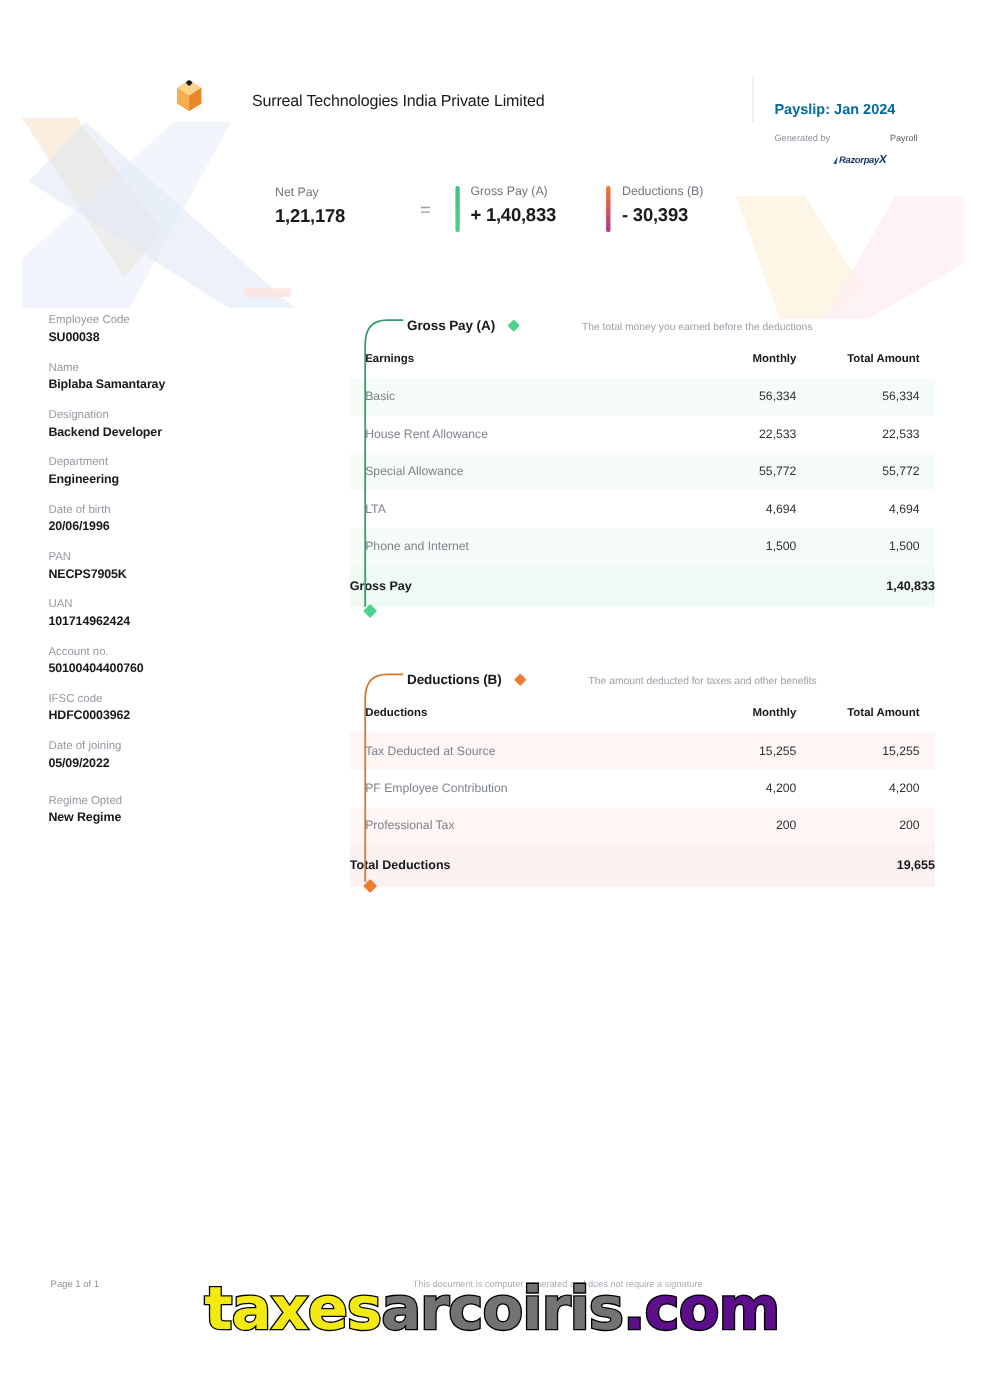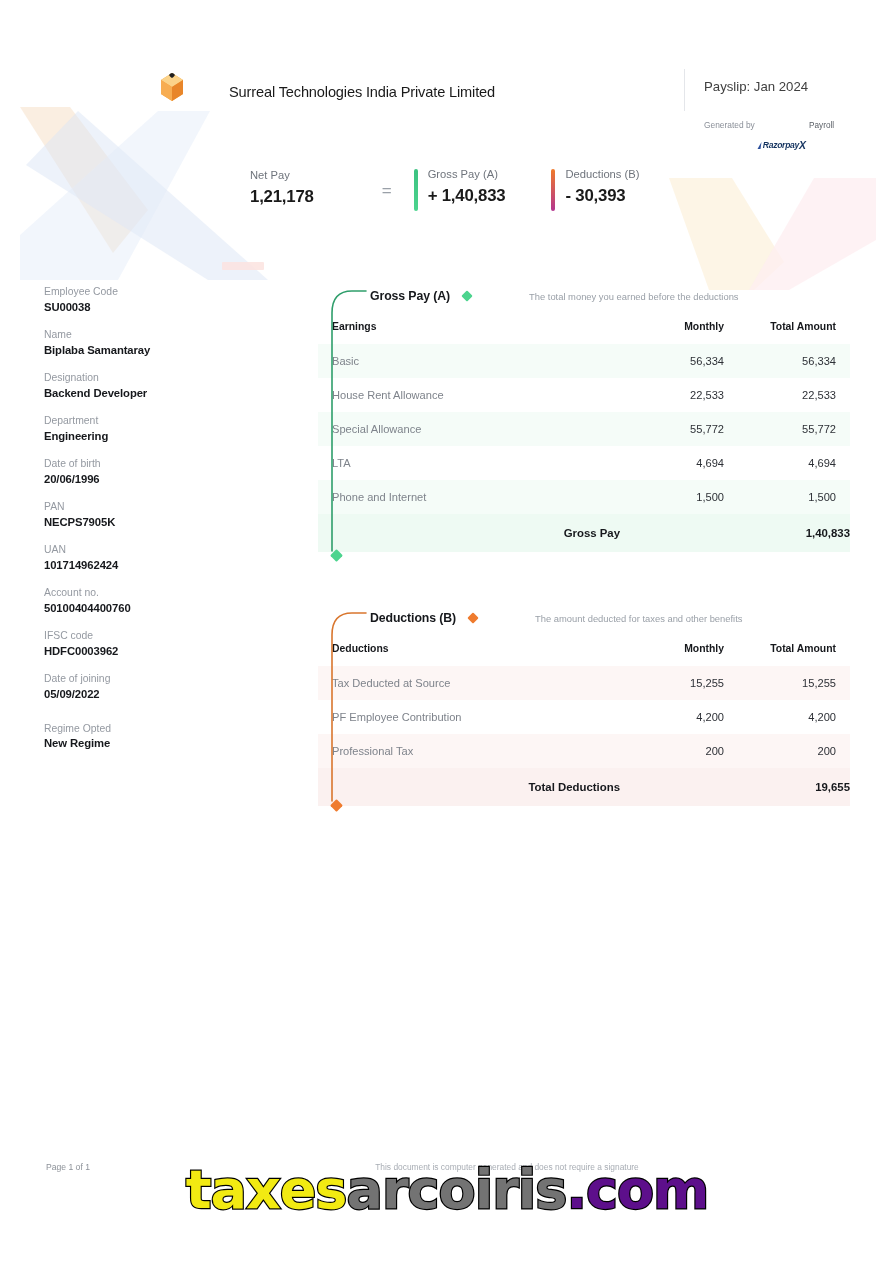--- a/index.html
+++ b/index.html
@@ -29,22 +29,22 @@
   .logo { position:absolute; left:158px; top:72px; width:28px; height:30px; }
   .company-name {
     position:absolute; left:229px; top:84px;
     font-size:14.6px; font-weight:normal; color:#1a1a1a; letter-spacing:-0.15px;
   }
   .payslip-box { position:absolute; left:684px; top:66px; width:180px; height:48px; }
   .payslip-box .vrule {
     position:absolute; left:0; top:3px; width:1px; height:42px; background:#e4e6ea;
   }
   .payslip-title {
-    position:absolute; left:20px; top:13px;
-    font-size:13.2px; font-weight:normal; color:#404040; white-space:nowrap;
+    position:absolute; left:20px; top:26px;
+    font-size:13.2px; font-weight:bold; color:#0369a1; white-space:nowrap;
   }
   .generated {
     position:absolute; left:20px; top:33px;
     font-size:8.4px; color:#8a8f98; white-space:nowrap;
     display:flex; align-items:center; gap:3px;
   }
   .rzp-mark { display:flex; align-items:center; gap:1px;margin-top:40px; }
   .rzp-tri {
     width:0; height:0; border-left:3px solid transparent;
     border-bottom:7px solid #2b4e9b; margin-right:1px; transform:skewX(-8deg);
@@ -104,21 +104,21 @@
   }
   td.c-monthly, td.c-total { color:#2d3036; }
   tbody tr.alt-green { background:#f5fcf8; }
   tbody tr.alt-red { background:#fdf6f5; }
 
   tr.total-row td {
     font-size:11.4px; font-weight:bold; color:#16181c; padding:13px 0;
   }
   tr.total-row.green { background:#eefaf3; }
   tr.total-row.red { background:#fbf1f0; }
-  tr.total-row td.label-cell { text-align:right; padding-right:0; }
+  tr.total-row td.label-cell { padding-right:0; }
 
   
   .footer { position:absolute; left:0; bottom:0; width:894px; height:80px; z-index:3; }
   .page-num { position:absolute; left:46px; top:-21px; font-size:8.6px; color:#8d9299; }
   .disclaimer {
     position:absolute; left:0; top:-21px; width:894px; text-align:center;
     font-size:8.4px; color:#a8adb4; padding-left:120px;
   }
 
   

